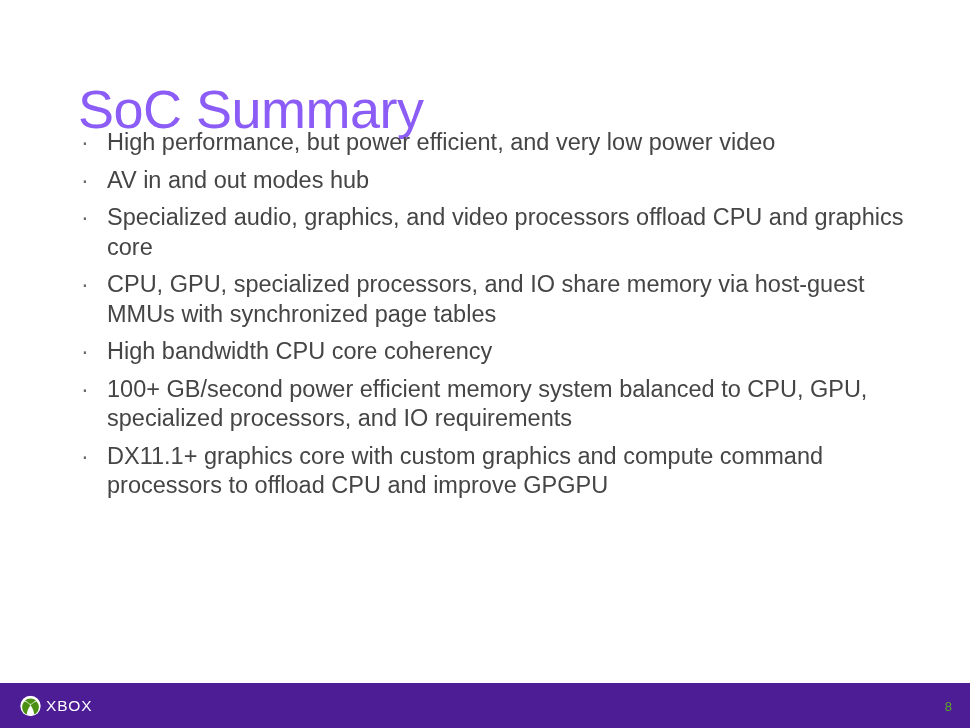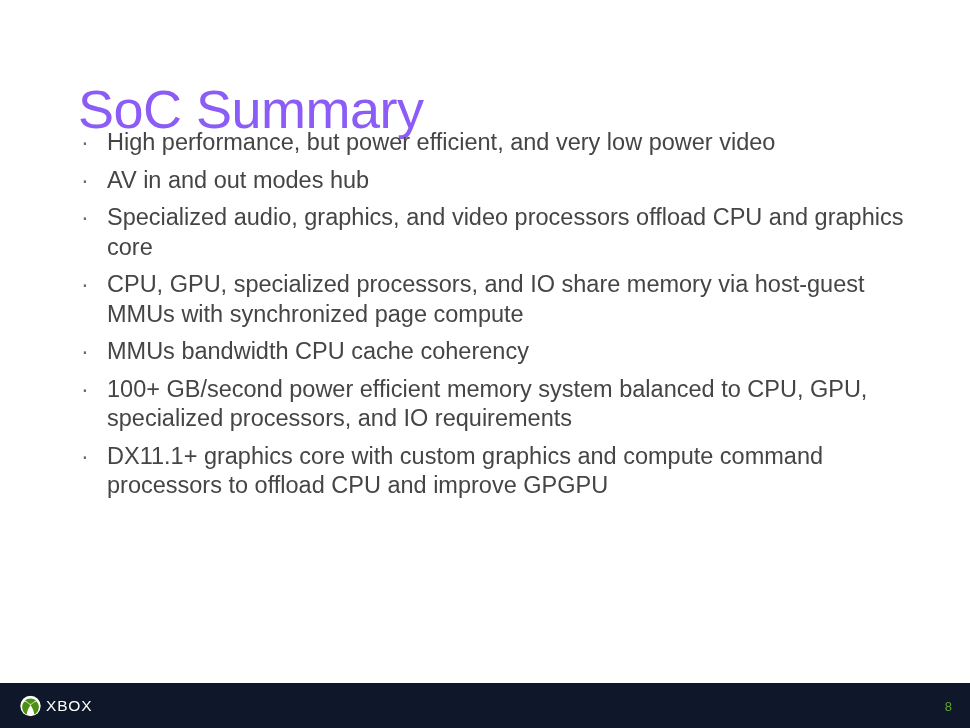--- a/index.html
+++ b/index.html
@@ -66,21 +66,21 @@
     display: block;
   }
 
   
   .footer-bar {
     position: absolute;
     left: 0;
     right: 0;
     bottom: 0;
     height: 45px;
-    background: #0f172a;
+    background: #4c1d95;
     margin-top: 40px;
   }
   .footer-logo {
     position: absolute;
     left: 20px;
     top: 50%;
     transform: translateY(-50%);
     display: flex;
     align-items: center;
     gap: 5px;
@@ -128,26 +128,26 @@
       <span class="bullet-text">AV in and out modes hub</span>
     </li>
 
     <li class="bullet-item">
       <span class="bullet-marker">·</span>
       <span class="bullet-text">Specialized audio, graphics, and video processors offload CPU and graphics core</span>
     </li>
 
     <li class="bullet-item">
       <span class="bullet-marker">·</span>
-      <span class="bullet-text">CPU, GPU, specialized processors, and IO share memory via host-guest MMUs  with synchronized page compute</span>
+      <span class="bullet-text">CPU, GPU, specialized processors, and IO share memory via host-guest MMUs  with synchronized page tables</span>
     </li>
 
     <li class="bullet-item">
       <span class="bullet-marker">·</span>
-      <span class="bullet-text">MMUs bandwidth CPU cache coherency</span>
+      <span class="bullet-text">High bandwidth CPU core coherency</span>
     </li>
 
     <li class="bullet-item">
       <span class="bullet-marker">·</span>
       <span class="bullet-text">100+ GB/second power efficient memory system balanced to CPU, GPU, specialized processors, and IO requirements</span>
     </li>
 
     <li class="bullet-item">
       <span class="bullet-marker">·</span>
       <span class="bullet-text">DX11.1+ graphics core with custom graphics and compute command processors to offload CPU and improve GPGPU</span>

